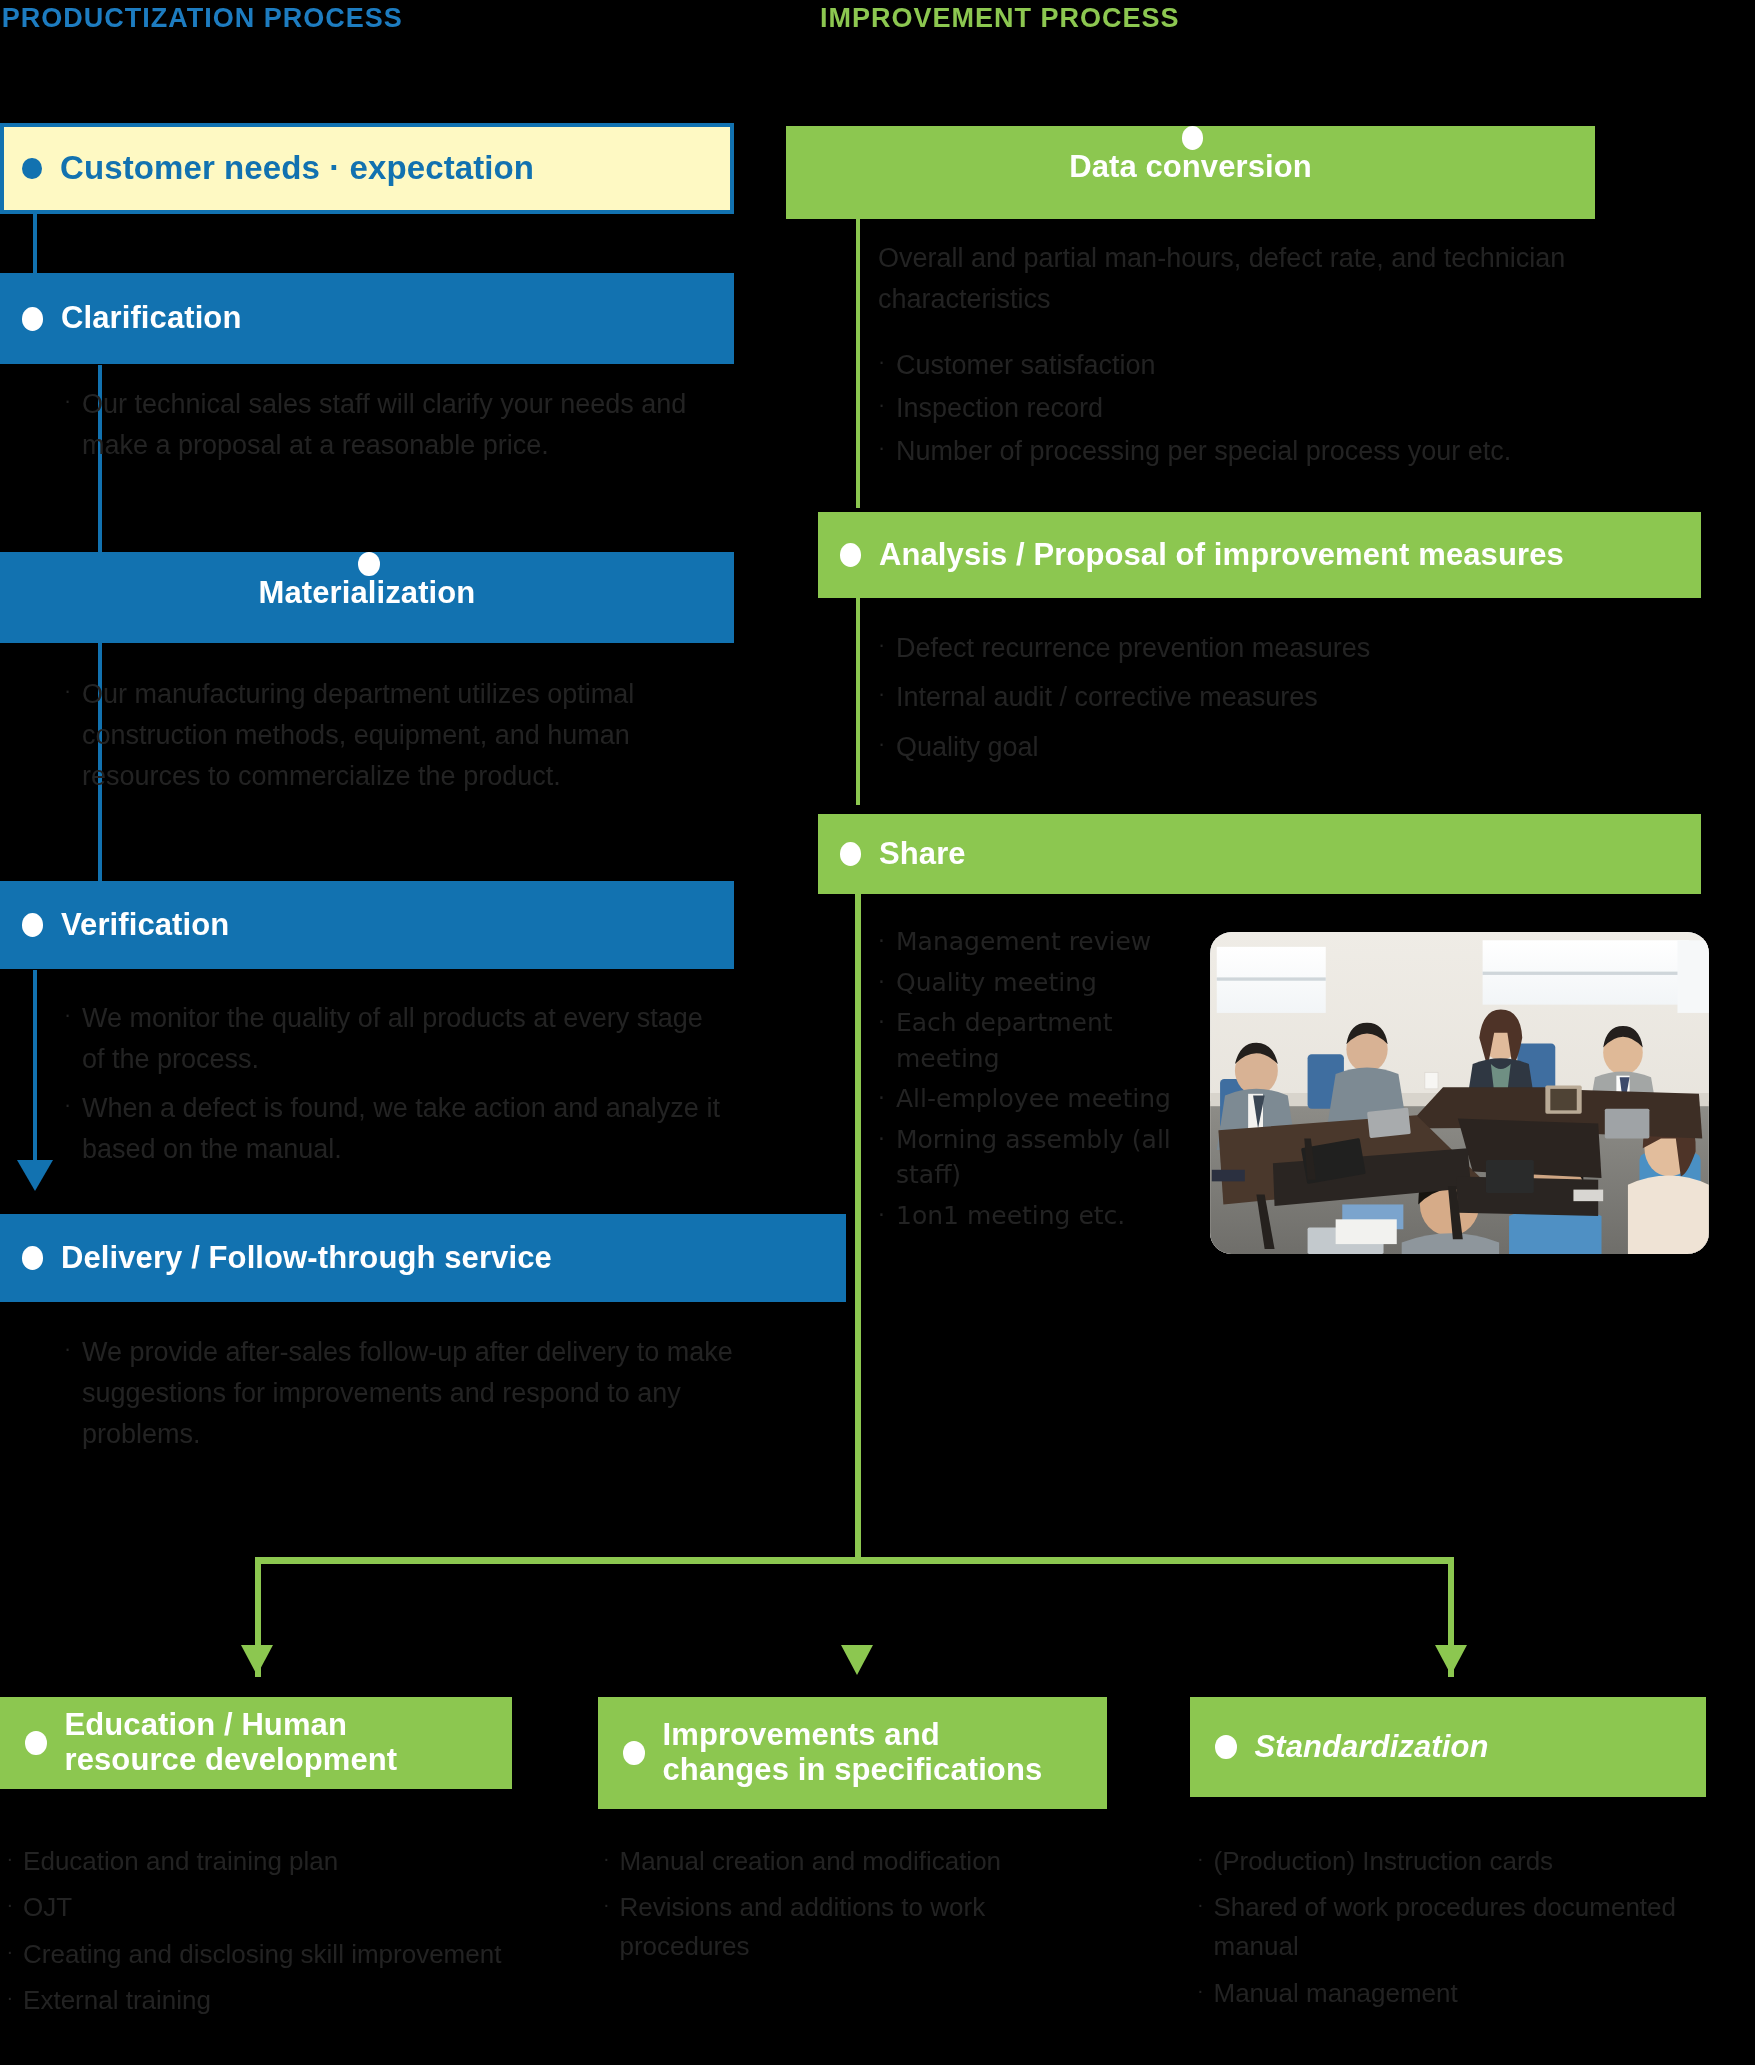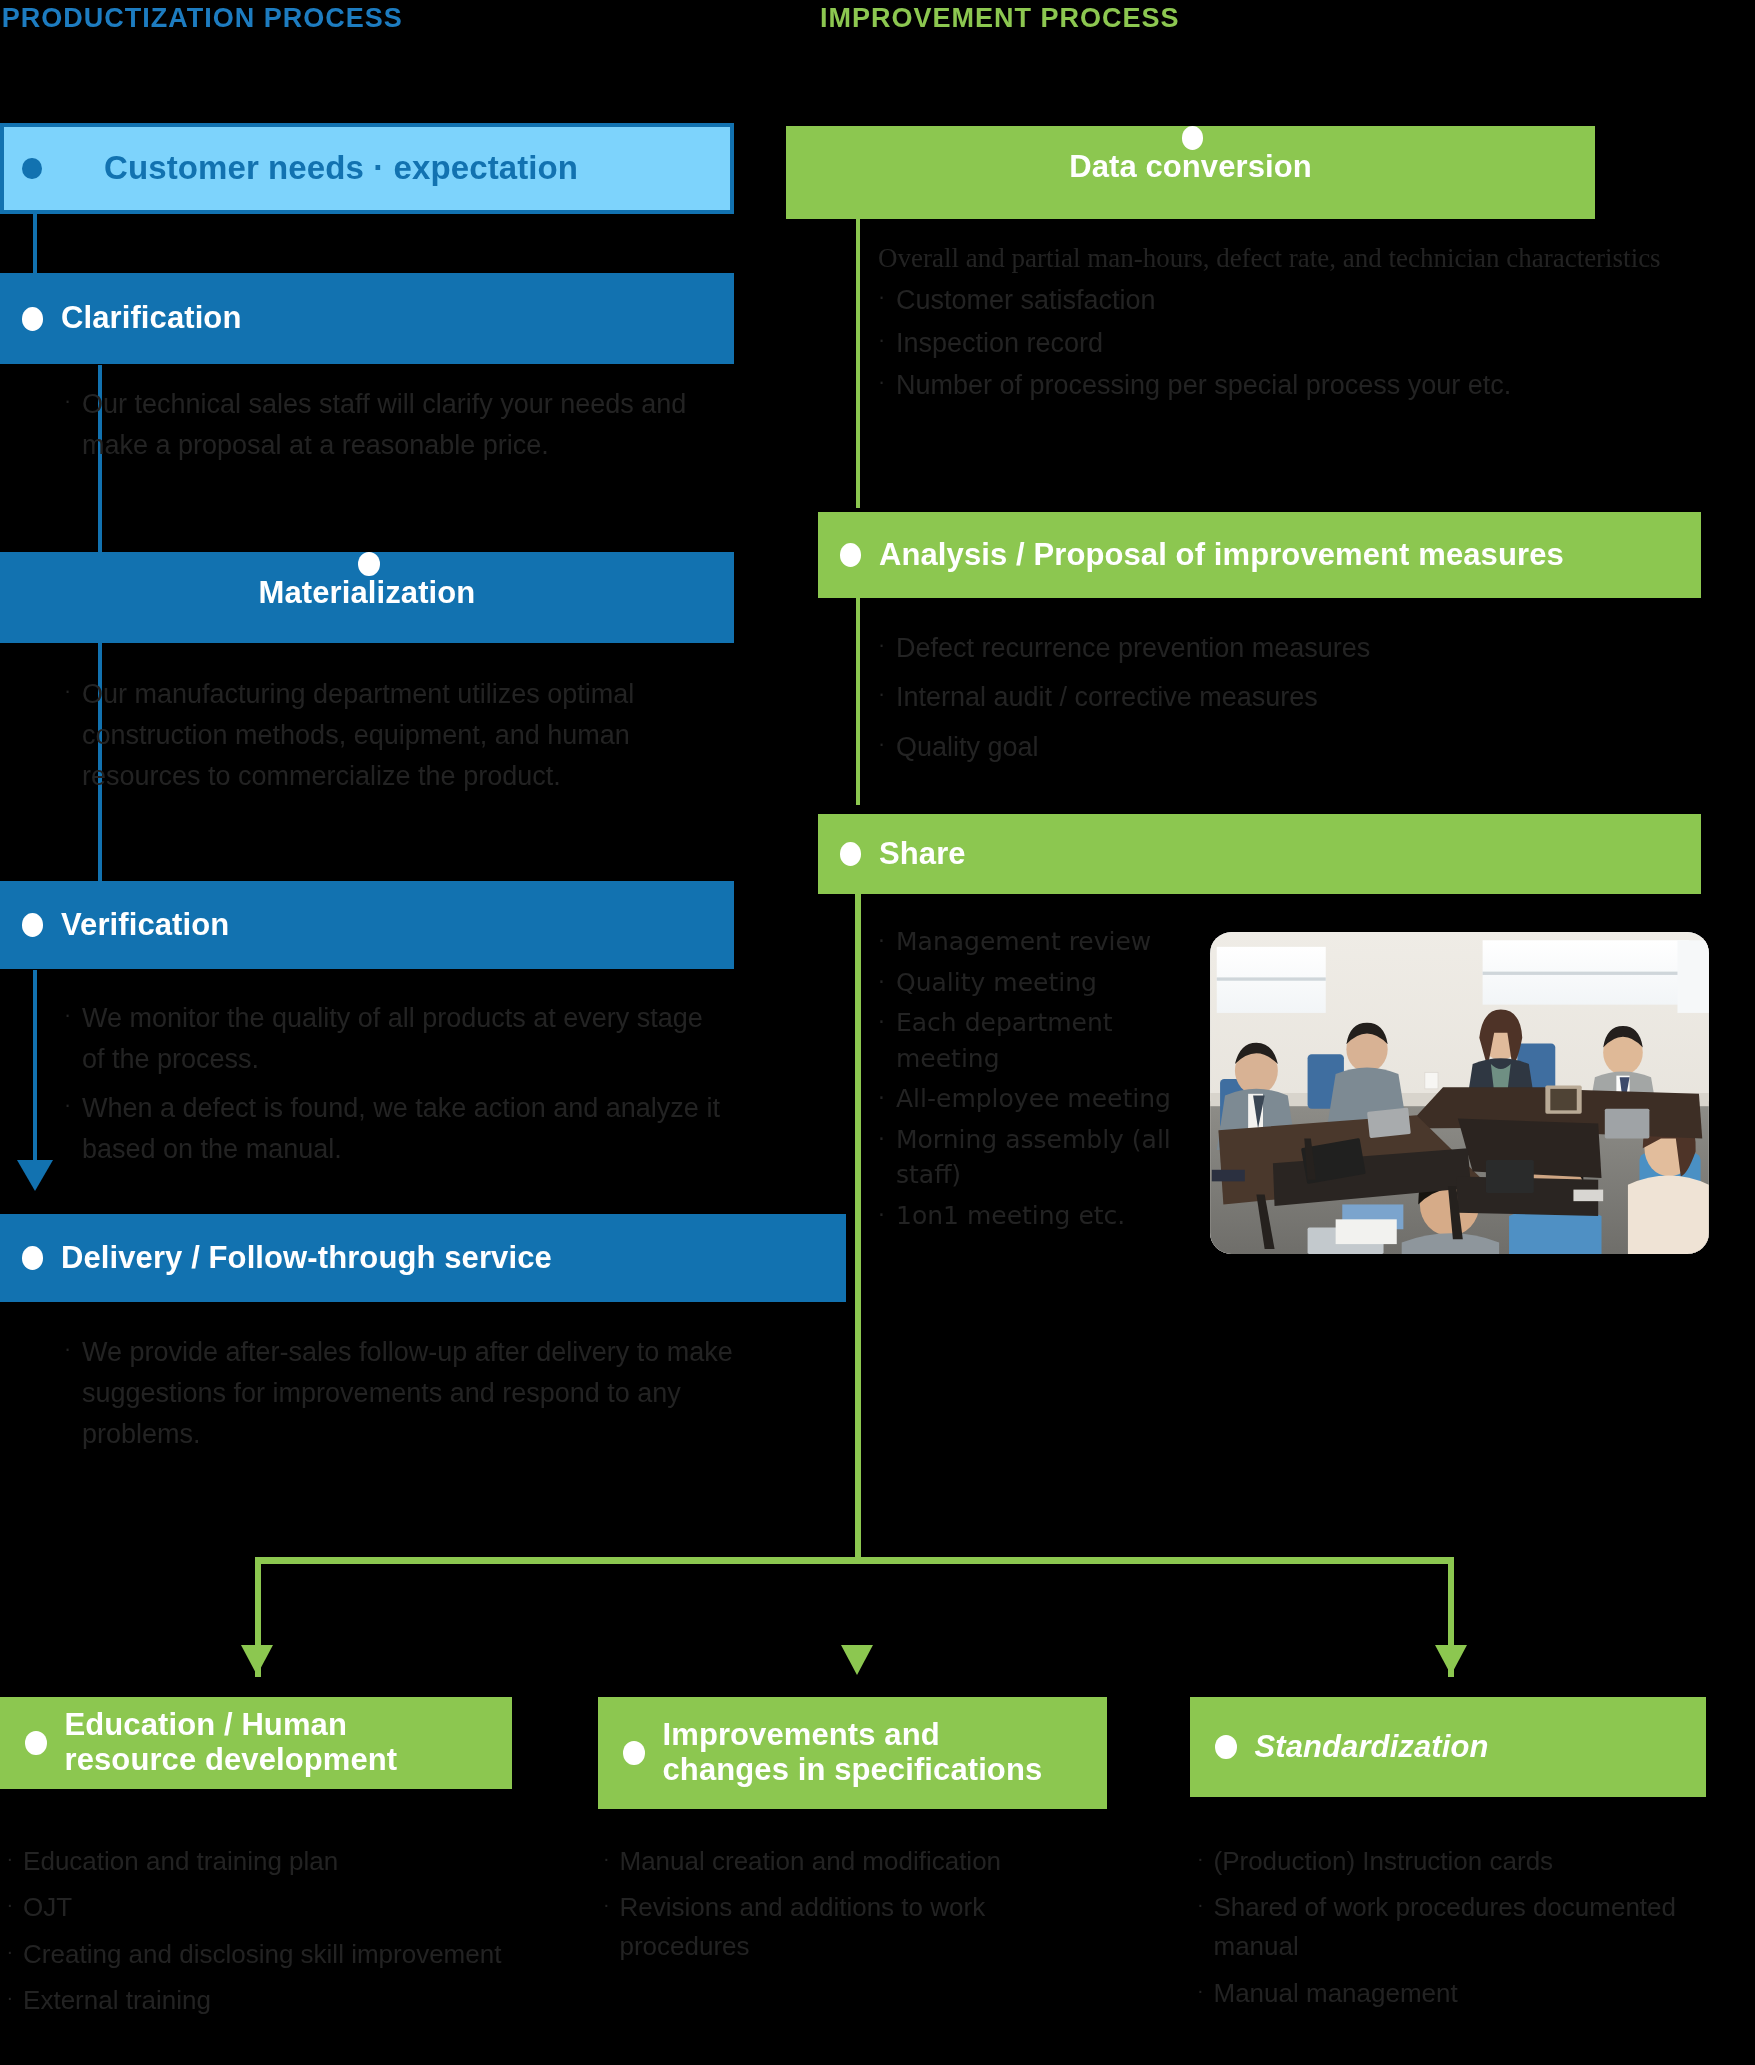--- a/index.html
+++ b/index.html
@@ -30,21 +30,21 @@
     background:#fff;margin-right:18px;margin-left:21.5px;
   }
   .bar .blabel{
     font-size:31px;font-weight:600;line-height:1.12;color:#fff;
     letter-spacing:0.1px;
   }
   .bar.blue{background:#1272B0;}
   .bar.green{background:#8CC750;}
 
   .bar.white{
-    background:#7dd3fc;border:4.1px solid #1272B0;gap:44px;
+    background:#fef9c3;border:4.1px solid #1272B0;
   }
   .bar.white .dot{background:#1272B0;width:20px;height:21.5px;margin-left:18px;}
   .bar.white .blabel{color:#1272B0;font-weight:700;font-size:33px;}
 
   
   .vline{background:#1272B0;width:4.1px;}
   .vline.g{background:#8CC750;width:4.1px;}
   .hline{background:#8CC750;height:7.4px;}
   .trunk{background:#8CC750;width:5.8px;}
 
@@ -62,21 +62,21 @@
   .btext{
     color:#232323;
     font-size:27px;line-height:1.52;
     font-family:"Liberation Sans", sans-serif;
   }
   .btext .row{display:flex;margin-bottom:1.7px;}
   .btext .bul{
     flex:0 0 auto;width:18px;color:#232323;font-size:21.5px;line-height:1.62;
   }
   .btext .txt{flex:1 1 auto;}
-  .btext .noind{margin-bottom:1px;font-family:Liberation Serif, serif;}
+  .btext .noind{margin-bottom:25px;}
 
   
   .blist{color:#232323;font-size:26px;line-height:1.5;}
   .blist .row{display:flex;margin-bottom:7.4px;}
   .blist .bul{flex:0 0 auto;width:16.5px;font-size:20px;line-height:1.62;}
 
   
   .sharelist{font-family:"DejaVu Sans", sans-serif;font-size:25px;line-height:1.42;}
   .sharelist .row{margin-bottom:5px;}
 

